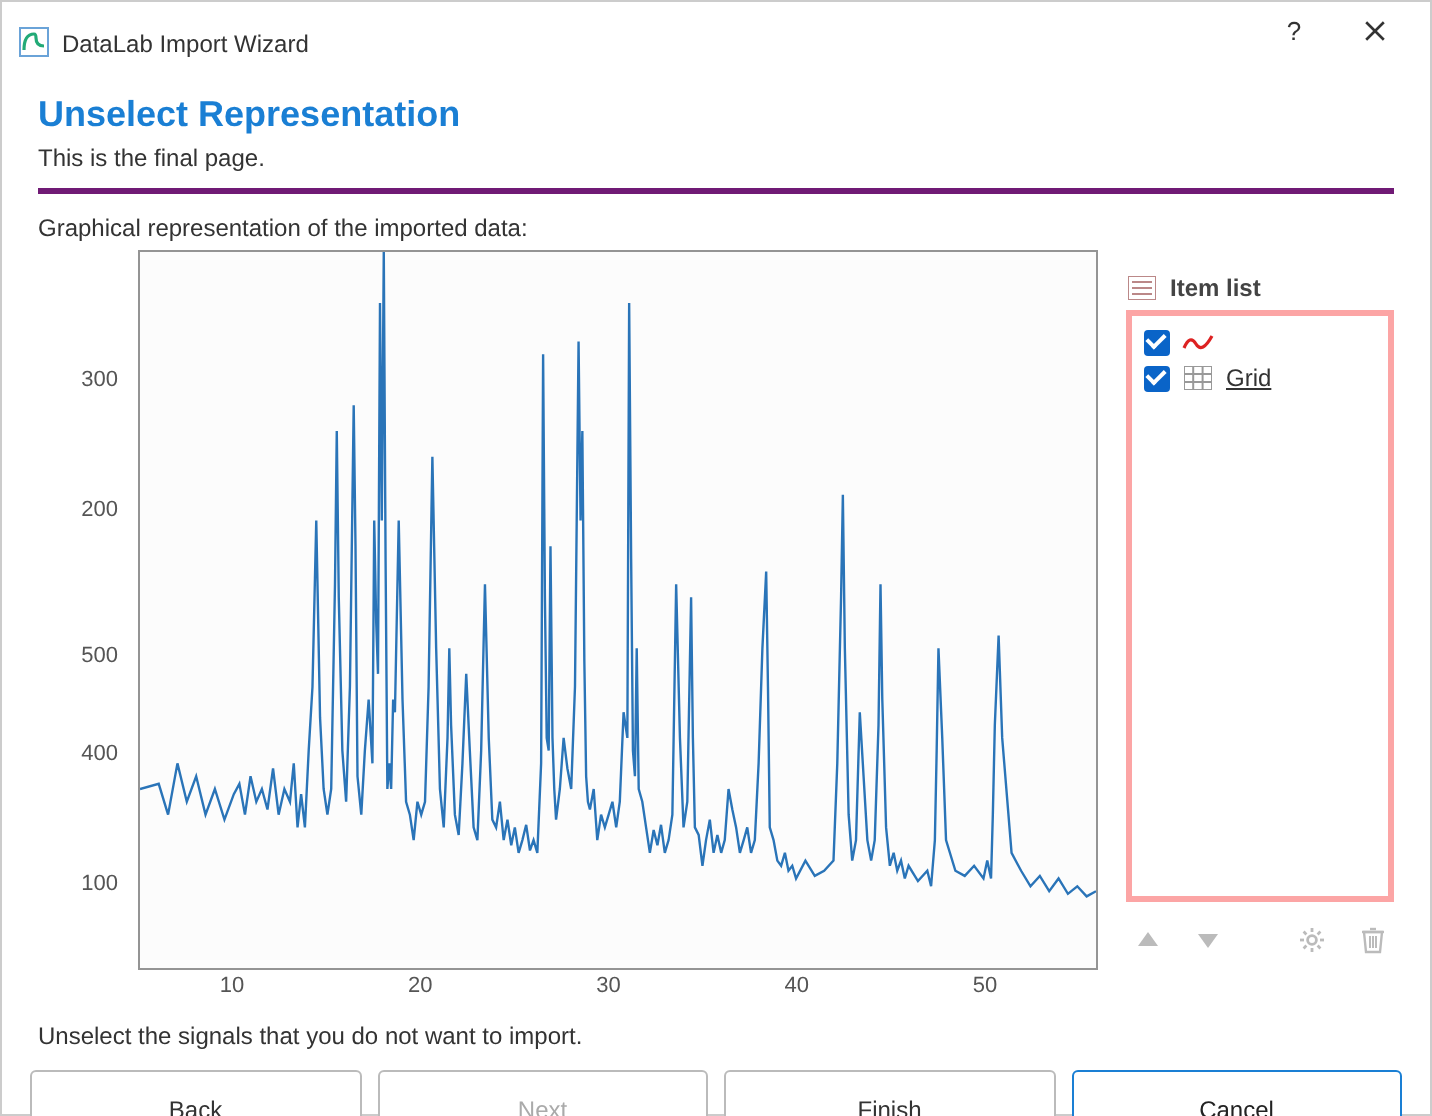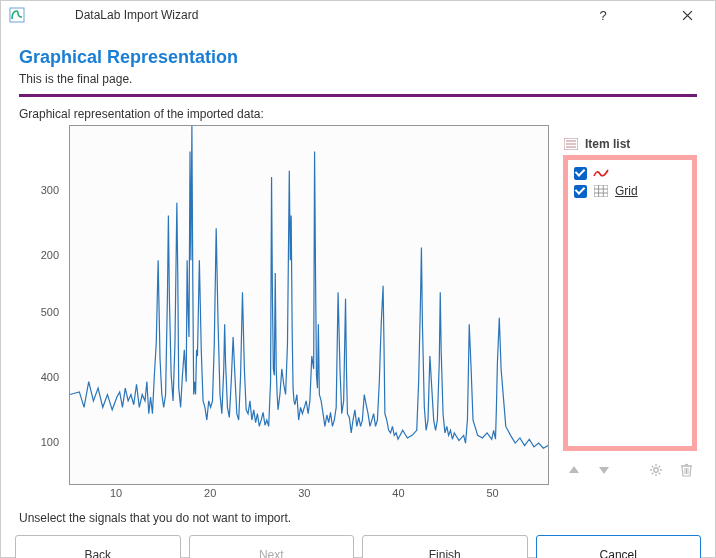--- a/index.html
+++ b/index.html
@@ -1,36 +1,36 @@
 <!DOCTYPE html>
 <html><head>
 <meta charset="utf-8">
 <style>
 * { box-sizing: border-box; margin: 0; padding: 0; }
 body { font-family: "Segoe UI", Tahoma, sans-serif; font-size: 12px; color: #333; background: #fff; width: 716px; height: 558px; overflow: hidden; }
 .window { width: 716px; height: 558px; display: flex; flex-direction: column; border: 1px solid #ccc; }
-.titlebar { display: flex; align-items: center; height: 32px; padding: 0 8px; gap: 44px; }
+.titlebar { display: flex; align-items: flex-end; height: 32px; padding: 0 8px; }
 .titlebar-icon { width: 16px; height: 16px; margin-right: 6px; display: flex; align-items: center; justify-content: center; }
 .titlebar-title { flex: 1; font-size: 12px; }
 .titlebar-btn { width: 40px; height: 28px; display: flex; align-items: center; justify-content: center; font-size: 13px; color: #333; }
 .content { flex: 1; padding: 2px 18px 0 18px; display: flex; flex-direction: column; }
 .heading { color: #1a7fd4; font-size: 18px; font-weight: 600; margin-top: 16px; }
 .subheading { font-size: 12px; margin-top: 4px; padding-bottom: 8px; border-bottom: 3px solid #701a75; }
 .label-top { font-size: 12px; margin-top: 10px; }
 .main-row { display: flex; gap: 14px; margin-top: 4px; }
 .chart-area { position: relative; width: 530px; height: 380px; }
 .chart-plot { position: absolute; left: 50px; top: 0; width: 480px; height: 360px; background: #fcfcfc; border: 1px solid #949494; }
 .y-ticks { position: absolute; left: 0; top: 0; width: 46px; height: 360px; }
 .y-tick { position: absolute; right: 6px; font-size: 11px; color: #555; transform: translateY(-50%); }
 .x-ticks { position: absolute; left: 50px; top: 362px; width: 480px; }
 .x-tick { position: absolute; font-size: 11px; color: #555; transform: translateX(-50%); }
 .chart-svg { width: 100%; height: 100%; display: block; }
 .side-panel { flex: 1; display: flex; flex-direction: column; }
 .item-list-header { display: flex; gap: 6px; font-weight: 600; font-size: 12px; margin-top: 12px; margin-bottom: 4px; color: #444; }
-.item-list { border: 5px solid #fca5a5; height: 296px; padding: 4px; background: #fff; text-decoration: underline; }
+.item-list { border: 3px solid #fca5a5; height: 296px; padding: 4px; background: #fff; text-decoration: underline; }
 .item-row { display: flex; align-items: center; gap: 6px; padding: 2px 2px; font-size: 12px; }
 .chk { width: 13px; height: 13px; background: #0a64c8; border-radius: 2px; position: relative; }
 .chk::after { content: ""; position: absolute; left: 3px; top: 0px; width: 4px; height: 7px; border: solid #fff; border-width: 0 2px 2px 0; transform: rotate(45deg); }
 .mini-icon { width: 16px; height: 14px; display: flex; align-items: center; justify-content: center; }
 .side-tools { display: flex; gap: 8px; align-items: center; margin-top: 8px; }
 .tool-btn { width: 22px; height: 22px; display: flex; align-items: center; justify-content: center; color: #999; }
 .tool-spacer { flex: 1; }
 .footer-label { font-size: 12px; margin-top: 6px; }
 .button-row { display: flex; gap: 8px; padding: 10px 14px 12px 14px; }
 .btn { flex: 1; height: 40px; border: 1px solid #bbb; border-radius: 3px; background: #fff; font-size: 12px; display: flex; align-items: center; justify-content: center; }
@@ -51,30 +51,30 @@
     <span class="titlebar-title">DataLab Import Wizard</span>
     <div class="titlebar-btn">?</div>
     <div class="titlebar-btn">
       <svg width="11" height="11" viewBox="0 0 10 10">
           <path d="M1 1 L9 9 M9 1 L1 9" stroke="#333" stroke-width="1.2"></path>
         </svg>
     </div>
   </div>
 
   <div class="content">
-    <div class="heading">Graphical Representation</div>
+    <div class="heading">Unselect Representation</div>
     <div class="subheading">This is the final page.</div>
     <div class="label-top">Graphical representation of the imported data:</div>
 
     <div class="main-row">
       <div class="chart-area">
         <div class="y-ticks" id="y-ticks">
             <span class="y-tick" style="top: 64.8px;">300</span>
             <span class="y-tick" style="top: 129.6px;">200</span>
-            <span class="y-tick" style="top: 187px; padding-left: 23px;">500</span>
+            <span class="y-tick" style="top: 203px; padding-left: 23px;">500</span>
             <span class="y-tick" style="top: 252px;">400</span>
             <span class="y-tick" style="top: 316.8px; text-align: center;">100</span>
           </div>
         <div class="chart-plot">
           <svg class="chart-svg" id="chart-svg" viewBox="0 0 480 360" preserveAspectRatio="none">
               <path d="M0.0 270.0 L9.4 267.4 L14.1 282.9 L18.8 257.1 L23.5 276.4 L28.2 263.6 L32.9 282.9 L37.6 270.0 L42.4 285.4 L47.1 272.6 L49.9 267.4 L52.7 282.9 L55.5 263.6 L58.4 276.4 L61.2 270.0 L64.0 280.3 L66.8 259.7 L69.6 282.9 L72.5 270.0 L75.3 276.4 L77.2 257.1 L79.1 289.3 L80.9 272.6 L82.8 289.3 L84.7 250.7 L86.6 218.6 L88.5 135.0 L90.4 234.0 L92.2 270.0 L94.1 282.9 L96.0 270.0 L97.9 167.1 L98.8 90.0 L99.8 173.6 L101.6 250.7 L103.5 276.4 L105.4 218.6 L107.3 77.1 L108.2 147.9 L109.2 263.6 L111.1 282.9 L112.9 250.7 L114.8 225.0 L116.7 257.1 L117.6 135.0 L118.6 186.4 L119.5 212.1 L120.5 25.7 L121.4 135.0 L122.4 0.0 L123.3 154.3 L124.2 270.0 L125.2 257.1 L126.1 270.0 L127.1 225.0 L128.0 231.4 L129.9 135.0 L131.8 225.0 L133.6 276.4 L135.5 282.9 L137.4 295.7 L139.3 276.4 L141.2 282.9 L143.1 276.4 L144.9 218.6 L146.8 102.9 L148.7 199.3 L150.6 270.0 L152.5 289.3 L154.4 244.3 L155.3 199.3 L156.2 237.9 L158.1 282.9 L160.0 293.1 L161.9 257.1 L163.8 212.1 L165.6 250.7 L167.5 289.3 L169.4 295.7 L171.3 250.7 L173.2 167.1 L175.1 244.3 L176.9 285.4 L178.8 289.3 L180.7 276.4 L182.6 295.7 L184.5 285.4 L186.4 298.3 L188.2 289.3 L190.1 302.1 L192.0 295.7 L193.9 288.0 L195.8 300.9 L197.6 295.7 L199.5 302.1 L201.4 257.1 L202.4 51.4 L203.3 173.6 L204.2 244.3 L205.2 250.7 L206.1 147.9 L207.1 244.3 L208.0 270.0 L208.9 285.4 L210.8 270.0 L212.7 244.3 L214.6 259.7 L216.5 270.0 L218.4 218.6 L220.2 45.0 L221.2 135.0 L222.1 90.0 L223.1 205.7 L224.0 263.6 L224.9 276.4 L225.9 280.3 L227.8 270.0 L229.6 295.7 L231.5 282.9 L233.4 289.3 L235.3 282.9 L237.2 276.4 L239.1 289.3 L240.9 276.4 L242.8 231.4 L244.7 244.3 L245.6 25.7 L246.6 154.3 L247.5 250.7 L248.5 263.6 L249.4 199.3 L250.4 270.0 L252.2 276.4 L254.1 289.3 L256.0 302.1 L257.9 290.6 L259.8 298.3 L261.6 288.0 L263.5 302.1 L265.4 295.7 L267.3 282.9 L269.2 167.1 L271.1 244.3 L272.9 289.3 L274.8 276.4 L276.7 173.6 L277.6 244.3 L278.6 289.3 L280.5 293.1 L282.4 308.6 L284.2 295.7 L286.1 285.4 L288.0 302.1 L289.9 293.1 L291.8 302.1 L293.6 295.7 L295.5 270.0 L297.4 280.3 L299.3 289.3 L301.2 302.1 L303.1 295.7 L304.9 289.3 L306.8 302.1 L308.7 295.7 L310.6 257.1 L312.5 199.3 L314.4 160.7 L315.3 218.6 L316.2 289.3 L318.1 295.7 L320.0 306.0 L321.9 308.6 L323.8 302.1 L325.6 311.1 L327.5 308.6 L329.4 315.0 L334.1 306.0 L338.8 313.7 L343.5 311.1 L348.2 306.0 L350.1 257.1 L352.0 173.6 L352.9 122.1 L353.9 199.3 L355.8 282.9 L357.6 306.0 L359.5 295.7 L361.4 231.4 L363.3 263.6 L365.2 295.7 L367.1 306.0 L368.9 295.7 L370.8 237.9 L371.8 167.1 L372.7 225.0 L374.6 289.3 L376.5 308.6 L378.4 302.1 L380.2 311.1 L382.1 306.0 L384.0 315.0 L385.9 308.6 L390.6 316.3 L395.3 311.1 L397.2 318.9 L399.1 295.7 L400.0 250.7 L400.9 199.3 L402.8 244.3 L404.7 295.7 L409.4 311.1 L414.1 313.7 L418.8 308.6 L423.5 315.0 L425.4 306.0 L427.3 315.0 L428.2 282.9 L429.2 237.9 L431.1 192.9 L432.9 244.3 L437.6 302.1 L442.4 311.1 L447.1 318.9 L451.8 313.7 L456.5 321.4 L461.2 315.0 L465.9 322.7 L470.6 318.9 L475.3 324.0 L480.0 321.4 " fill="none" stroke="#2a74b8" stroke-width="1.2"></path>
             </svg>
         </div>
         <div class="x-ticks" id="x-ticks">
             <span class="x-tick" style="left: 47.0588px;">10</span>

